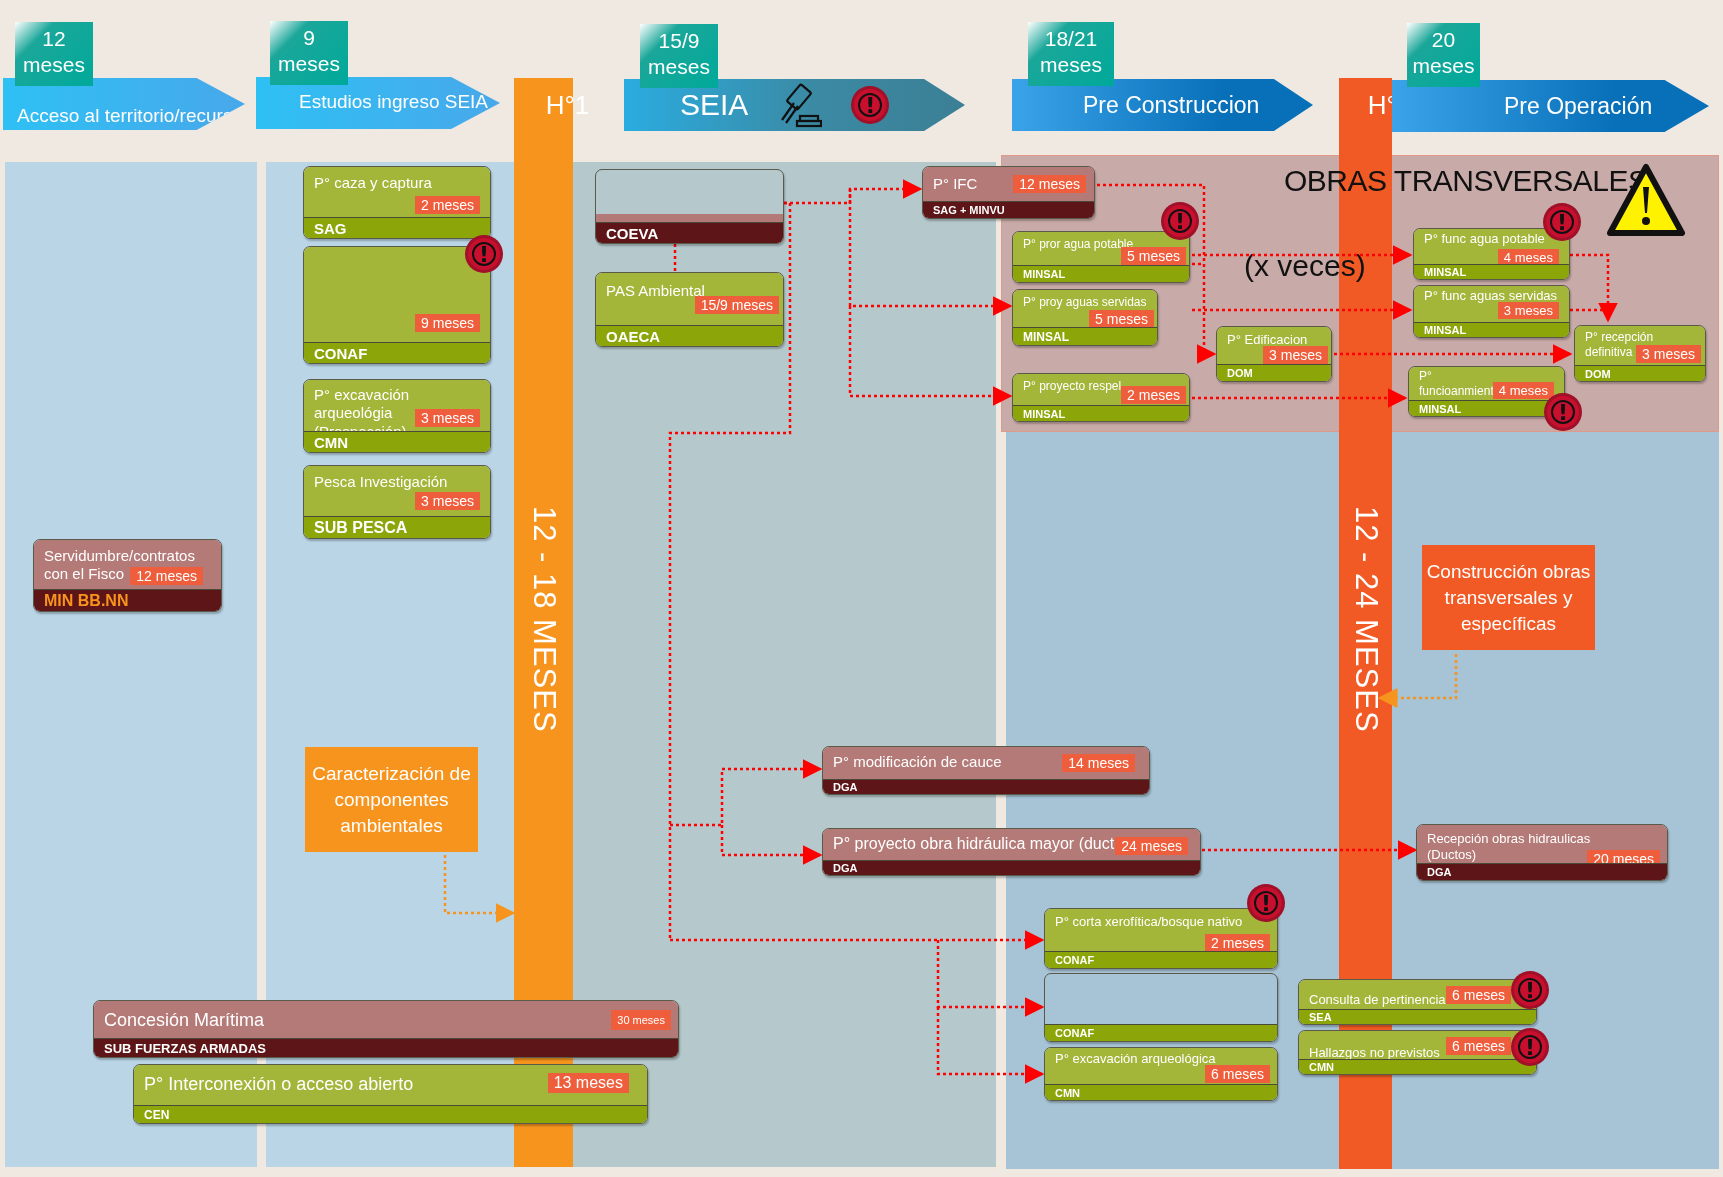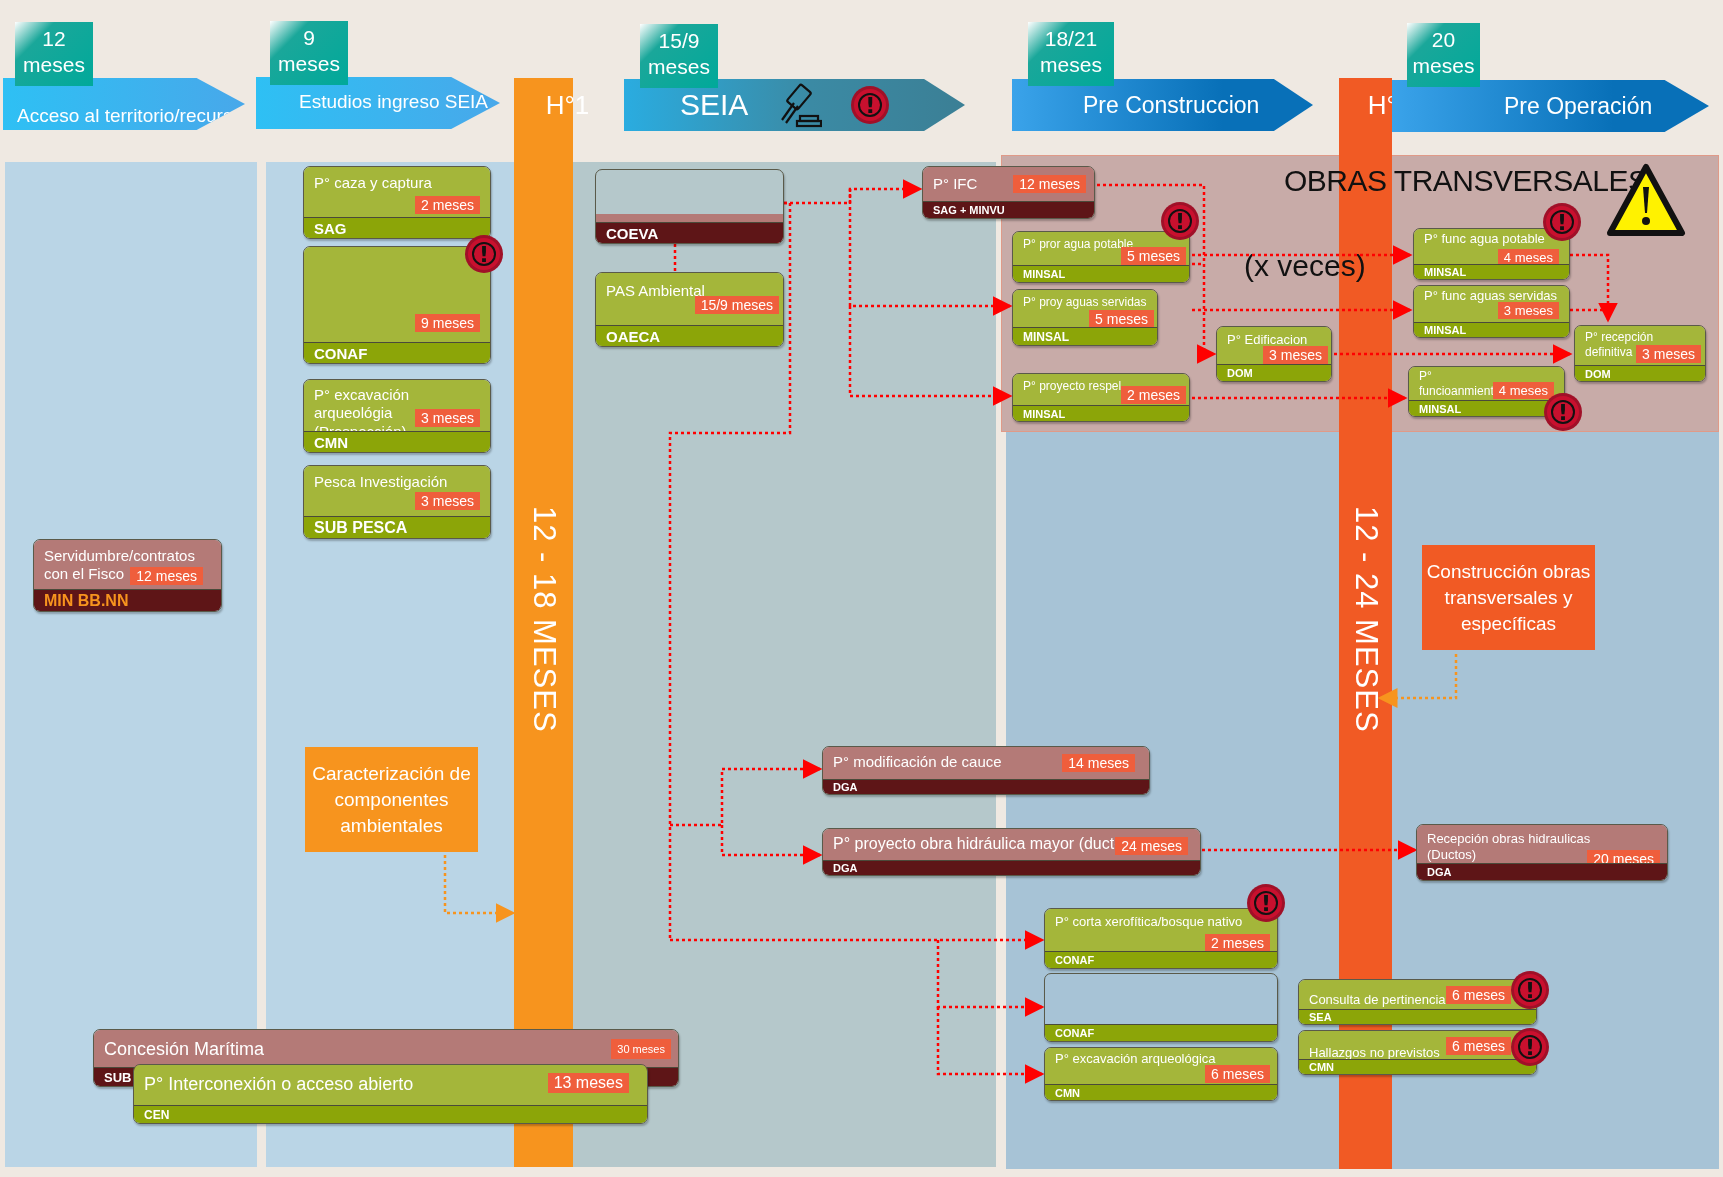--- a/index.html
+++ b/index.html
@@ -146,21 +146,21 @@
 <div class="note" style="left:1422px;top:545px;width:173px;height:105px;background:#f15a24;font-size:19px;line-height:26px;">Construcción obras transversales y específicas</div>
 
 <div id="cards">
     <div class="card red" style="left: 33px; top: 539px; width: 189px; height: 73px;">
       <div class="top" style="bottom: 22px;">
         <div class="ttl" style="top: 7px; font-size: 15px; right: 40px;">Servidumbre/contratos con el Fisco</div>
         <div class="tag" style="right: 18px; top: 27px; font-size: 14px; line-height: 18px;">12 meses</div>
       </div>
       <div class="bot" style="height: 22px; font-size: 16px; color: rgb(247, 148, 30);">MIN BB.NN</div>
     </div>
-    <div class="card red" style="left: 93px; top: 1000px; width: 586px; height: 58px; margin-top: 29px;">
+    <div class="card red" style="left: 93px; top: 1000px; width: 586px; height: 58px;">
       <div class="top" style="bottom: 19px;">
         <div class="ttl" style="top: 9px; font-size: 18px; right: 10px; white-space: nowrap;">Concesión Marítima</div>
         <div class="tag" style="right: 7px; top: 9px; font-size: 11px; line-height: 20px;">30 meses</div>
       </div>
       <div class="bot" style="height: 19px; font-size: 13px;">SUB FUERZAS ARMADAS</div>
     </div>
     <div class="card green" style="left: 133px; top: 1064px; width: 515px; height: 60px;">
       <div class="top" style="bottom: 18px;">
         <div class="ttl" style="top: 9px; font-size: 18px; right: 10px; white-space: nowrap;">P° Interconexión o acceso abierto</div>
         <div class="tag" style="right: 18px; top: 8px; font-size: 16px; line-height: 20px;">13 meses</div>

